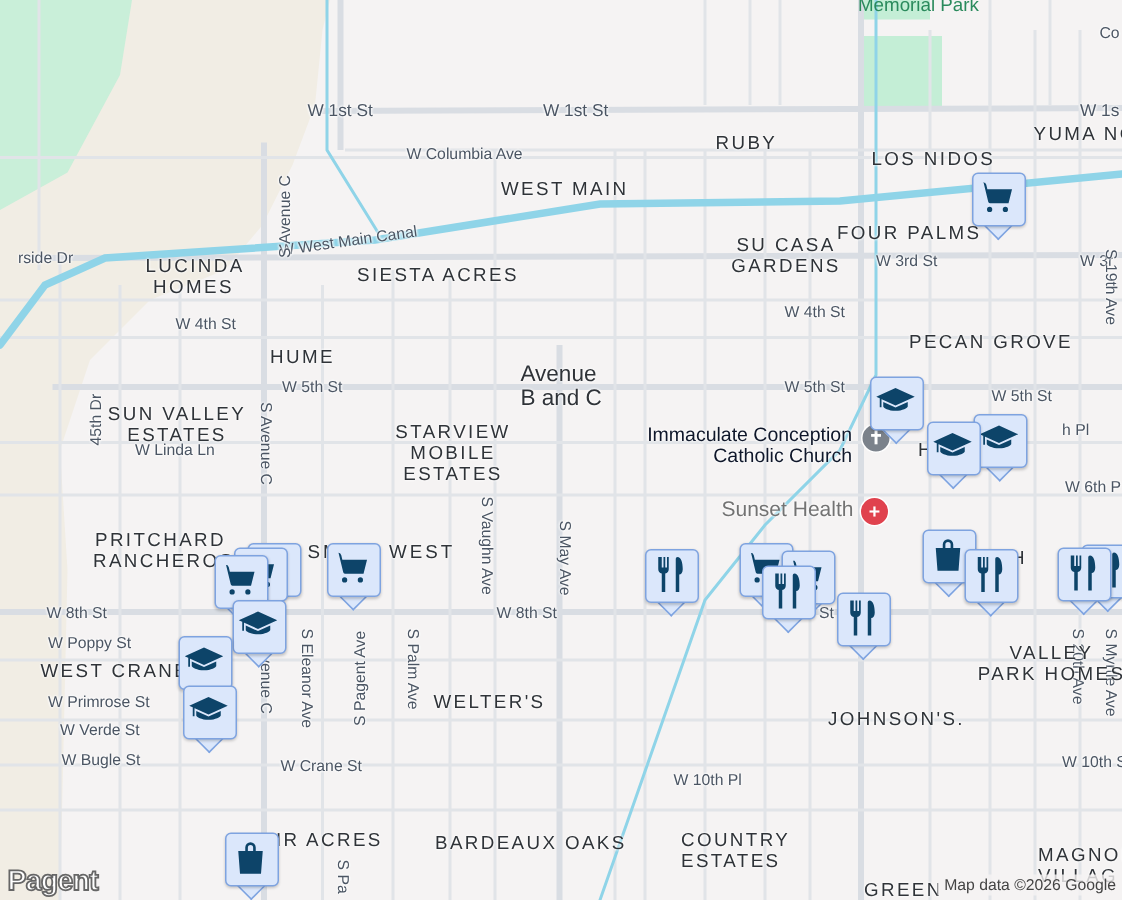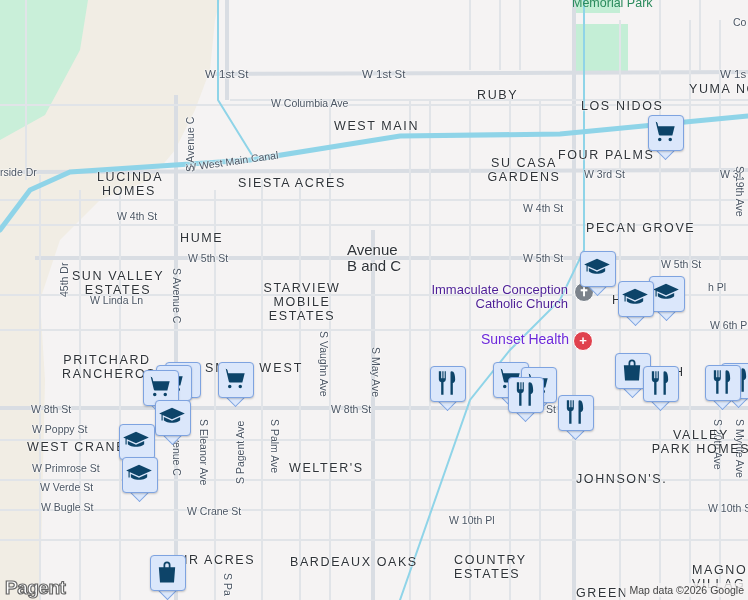--- a/index.html
+++ b/index.html
@@ -5,22 +5,22 @@
   html, body { margin:0; padding:0; }
   body { width:748px; height:600px; overflow:hidden; background:#f5f3f3; font-family:"Liberation Sans", sans-serif; }
   #map { position:relative; width:748px; height:600px; overflow:hidden; background:#f5f3f3; }
   svg.base { position:absolute; left:0; top:0; }
   .lbl { position:absolute; white-space:nowrap; color:#4a5361; font-size:11px; line-height:12px; }
   .street { font-size:10.5px; color:#4b5563; text-shadow:0 0 2px #fff,0 0 2px #fff,0 0 2px #fff; }
   .vert { transform-origin:0 0; transform:rotate(90deg); }
   .hood { font-size:12.5px; letter-spacing:1.6px; color:#2f3338; text-align:center; line-height:14px; text-shadow:0 0 2px #fff,0 0 2px #fff; }
   .locality { font-size:15px; color:#2f3338; line-height:16px; text-shadow:0 0 2px #fff,0 0 2px #fff; }
   .park { font-size:12.5px; color:#2a8a5c; text-align:center; line-height:14px; }
-  .poi-church { font-size:13px; color:#4c1d95; text-align:right; line-height:14px; text-shadow:0 0 2px #fff,0 0 2px #fff; }
-  .poi-health { font-size:14px; color:#6d28d9; text-shadow:0 0 2px #fff,0 0 2px #fff; }
+  .poi-church { font-size:13px; color:#0f172a; text-align:right; line-height:14px; text-shadow:0 0 2px #fff,0 0 2px #fff; }
+  .poi-health { font-size:14px; color:#737373; text-shadow:0 0 2px #fff,0 0 2px #fff; }
   .marker { position:absolute; width:36px; height:48px; cursor:pointer; }
   .marker .box { position:absolute; left:0; top:0; width:34px; height:34px; background:#dbe7fb; border:1px solid #7ea3e0; border-radius:4px; box-shadow:0 1px 2px rgba(0,0,0,0.2); }
   .marker .tip { position:absolute; left:10px; top:27px; width:14px; height:14px; background:#dbe7fb; border-right:1px solid #7ea3e0; border-bottom:1px solid #7ea3e0; transform:rotate(45deg); }
   .marker svg { position:absolute; left:3px; top:3px; }
   .attr-google { position:absolute; left:5px; top:577px; font-size:19px; font-weight:bold; color:#fff; letter-spacing:-0.5px; -webkit-text-stroke:1.2px #666; }
   .attr-data { position:absolute; right:0; top:583px; padding:1px 4px; background:rgba(245,243,243,0.8); font-size:10.5px; color:#444; }
 </style>
 </head>
 <body>
 
@@ -84,21 +84,21 @@
       <path d="M218,0 L218,100 L252,155" stroke-width="2"></path>
       <path d="M400,600 L470,400 L510,350 L560,300 L584,250 L584,0" stroke-width="2"></path>
     </g>
   </svg>
 
   <span class="lbl street" style="left:205px;top:68px;font-size:11.5px;">W 1st St</span>
   <span class="lbl street" style="left:362px;top:68px;font-size:11.5px;">W 1st St</span>
   <span class="lbl street" style="left:720px;top:68px;font-size:11.5px;">W 1s</span>
   <span class="lbl street" style="left:271px;top:97px;">W Columbia Ave</span>
   <span class="lbl street" style="left:186px;top:155px;transform:rotate(-8deg);">W West Main Canal</span>
-  <span class="lbl street" style="left:0px;top:166px;">rside Dr</span>
+  <span class="lbl street" style="left:0px;top:166px;padding-left:12px;">rside Dr</span>
   <span class="lbl street vert" style="left:184px;top:104px;transform:rotate(-90deg);transform-origin:0 0;top:172px;">S Avenue C</span>
   <span class="lbl street vert" style="left:183px;top:268px;">S Avenue C</span>
   <span class="lbl street vert" style="left:183px;top:430px;">Avenue C</span>
   <span class="lbl street" style="left:584px;top:168px;">W 3rd St</span>
   <span class="lbl street" style="left:720px;top:168px;">W 3r</span>
   <span class="lbl street" style="left:117px;top:210px;">W 4th St</span>
   <span class="lbl street" style="left:523px;top:202px;">W 4th St</span>
   <span class="lbl street" style="left:188px;top:252px;">W 5th St</span>
   <span class="lbl street" style="left:523px;top:252px;">W 5th St</span>
   <span class="lbl street" style="left:661px;top:258px;">W 5th St</span>
@@ -129,29 +129,29 @@
 
   <span class="lbl hood" style="left:477px;top:88px;">RUBY</span>
   <span class="lbl hood" style="left:562px;top:99px;margin-left:19px;">LOS NIDOS</span>
   <span class="lbl hood" style="left:689px;top:82px;">YUMA NO</span>
   <span class="lbl hood" style="left:302px;top:119px;margin-left:32px;">WEST MAIN</span>
   <span class="lbl hood" style="left:558px;top:148px;">FOUR PALMS</span>
   <span class="lbl hood" style="left:97px;top:170px;width:64px;white-space:normal;">LUCINDA HOMES</span>
   <span class="lbl hood" style="left:238px;top:176px;">SIESTA ACRES</span>
   <span class="lbl hood" style="left:475px;top:156px;width:98px;white-space:normal;">SU CASA GARDENS</span>
   <span class="lbl hood" style="left:180px;top:231px;">HUME</span>
-  <span class="lbl hood" style="left:586px;top:221px;">PECAN GROVE</span>
+  <span class="lbl hood" style="left:606px;top:221px;">PECAN GROVE</span>
   <span class="lbl hood" style="left:70px;top:269px;width:96px;white-space:normal;">SUN VALLEY ESTATES</span>
   <span class="lbl hood" style="left:240px;top:281px;width:124px;white-space:normal;">STARVIEW MOBILE ESTATES</span>
   <span class="lbl hood" style="left:62px;top:353px;width:90px;white-space:normal;">PRITCHARD RANCHEROS</span>
   <span class="lbl hood" style="left:205px;top:361px;letter-spacing:2px;">SMITH WEST</span>
   <span class="lbl hood" style="left:27px;top:440px;">WEST CRANE</span>
   <span class="lbl hood" style="left:289px;top:461px;">WELTER'S</span>
   <span class="lbl hood" style="left:603px;top:428px;width:100px;white-space:normal;margin-left:48px;">VALLEY PARK HOMES</span>
-  <span class="lbl hood" style="left:552px;top:472px;margin-left:24px;">JOHNSON'S.</span>
+  <span class="lbl hood" style="left:552px;top:472px;">JOHNSON'S.</span>
   <span class="lbl hood" style="left:184px;top:553px;">IR ACRES</span>
   <span class="lbl hood" style="left:290px;top:555px;">BARDEAUX OAKS</span>
   <span class="lbl hood" style="left:454px;top:553px;width:66px;white-space:normal;">COUNTRY ESTATES</span>
   <span class="lbl hood" style="left:576px;top:586px;">GREEN</span>
   <span class="lbl hood" style="left:692px;top:563px;width:60px;white-space:normal;text-align:left;">MAGNOL VILLAG</span>
   <span class="lbl hood" style="left:612px;top:293px;">H    GER</span>
   <span class="lbl hood" style="left:674px;top:365px;">H</span>
 
   <span class="lbl locality" style="left:347px;top:242px;width:60px;white-space:normal;">Avenue B and C</span>
 

